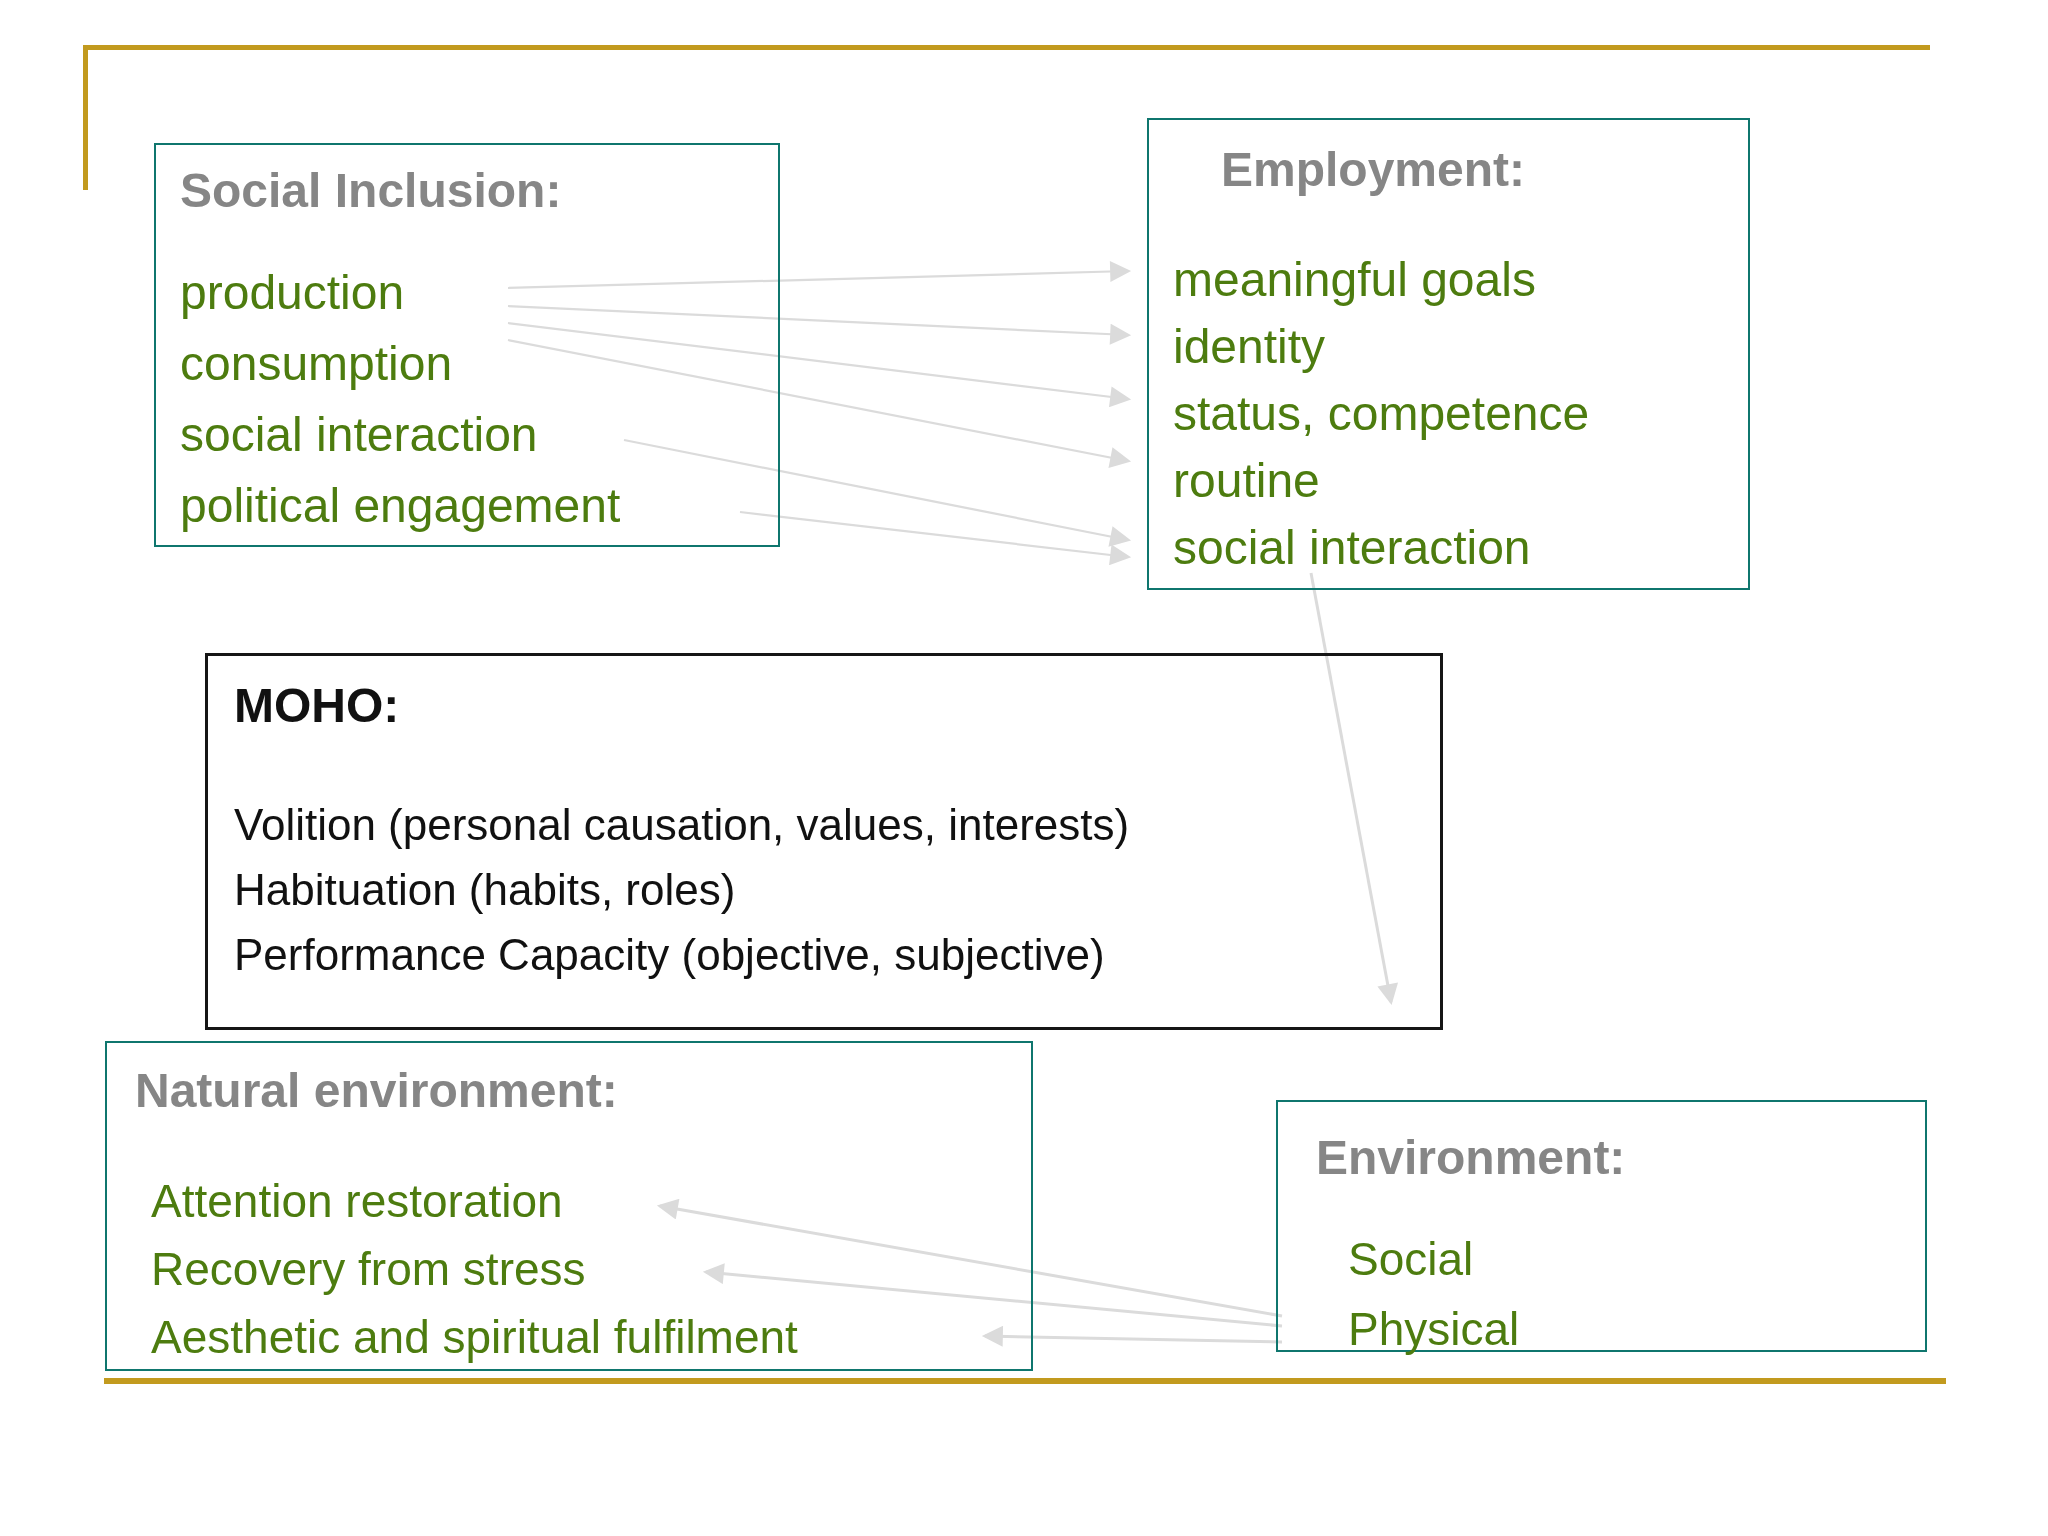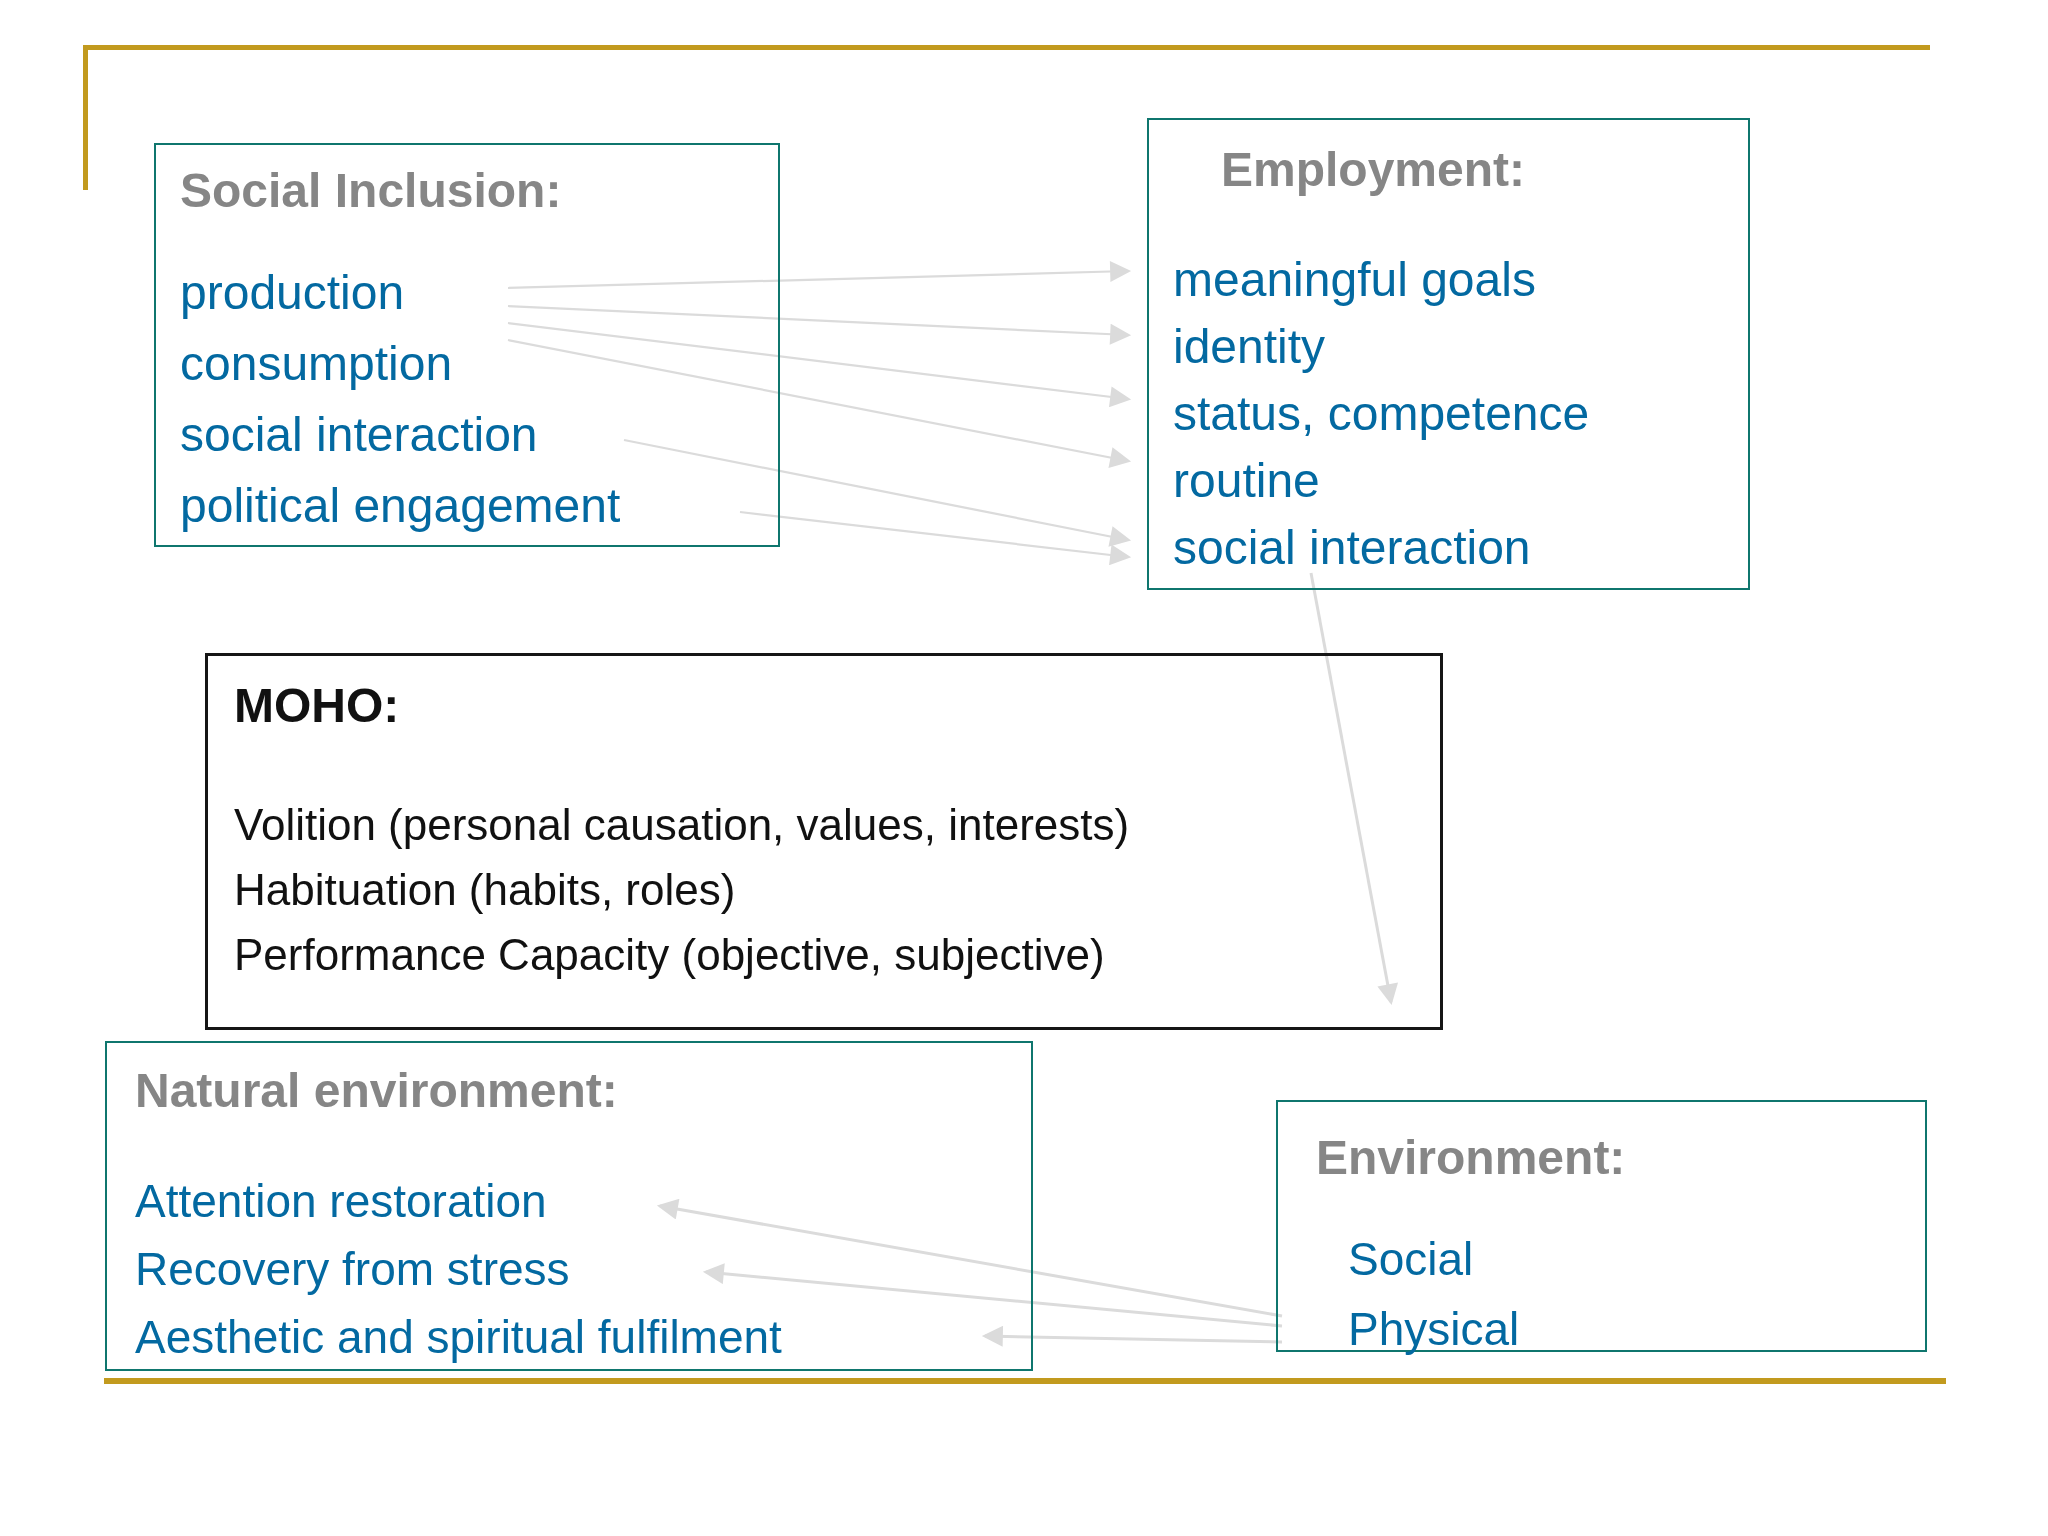--- a/index.html
+++ b/index.html
@@ -26,28 +26,28 @@
     position: absolute;
     font-weight: bold;
     font-size: 48px;
     line-height: 56px;
     color: #868686;
     white-space: nowrap;
   }
   .box.dark .box-title { color: #111111; }
   .box-items {
     position: absolute;
-    color: #0369a1;
+    color: #4d7c0f;
     white-space: nowrap;
   }
   .box.dark .box-items { color: #111111; }
   .items-social      { font-size: 48px; line-height: 71px; }
   .items-employment  { font-size: 48px; line-height: 67px; }
   .items-moho        { font-size: 44px; line-height: 65px; }
-  .items-natural     { font-size: 46px; line-height: 68px; }
+  .items-natural     { font-size: 46px; line-height: 68px; margin-left: 16px; }
   .items-environment { font-size: 46px; line-height: 70px; }
 </style>
 </head>
 <body>
 
 <div class="slide">
 
   <div class="gold" style="left:85px; top:45px; width:1845px; height:5px;"></div>
   <div class="gold" style="left:83px; top:45px; width:5px; height:145px;"></div>
   <div class="gold" style="left:104px; top:1378px; width:1842px; height:6px;"></div>

